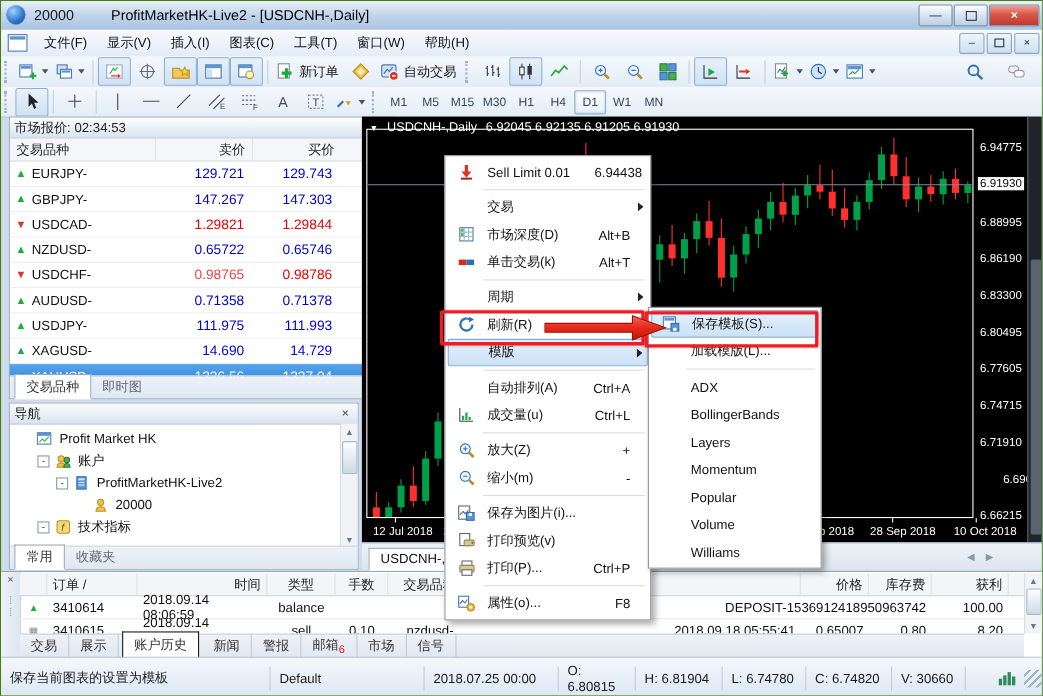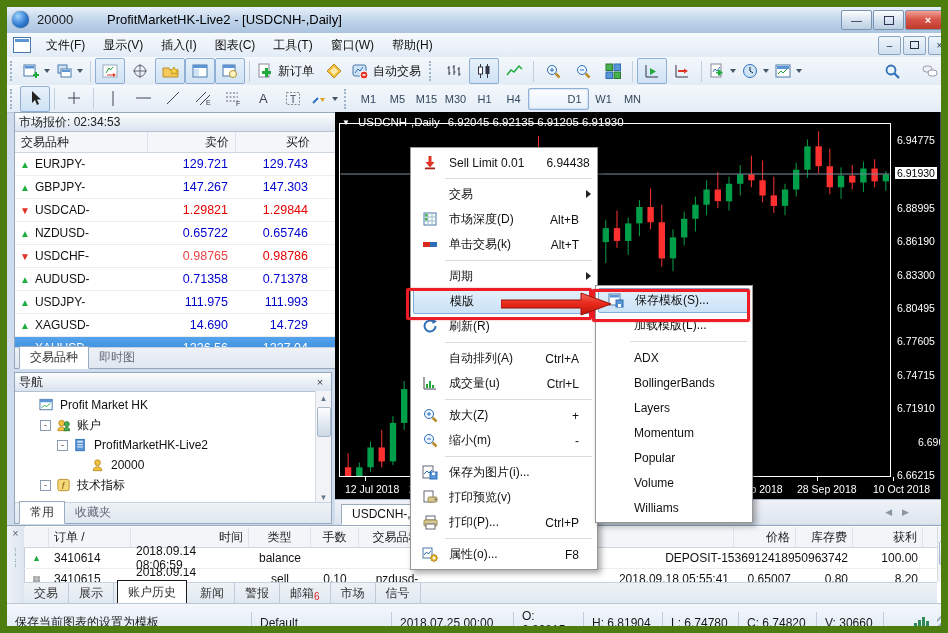--- a/index.html
+++ b/index.html
@@ -1,18 +1,18 @@
 <!DOCTYPE html>
 <html><head>
 <meta charset="utf-8">
 <style>
   html,body{margin:0;padding:0;background:#9db5cc;}
   #root{position:relative;width:948px;height:633px;font-family:"Liberation Sans",sans-serif;
         font-size:12px;color:#111;background:#cfdced;overflow:hidden;
-        border:7px solid #4d7c0f;box-sizing:border-box;}
+        border:1px solid #4d7c0f;box-sizing:border-box;}
   .abs{position:absolute;}
   
   .titlebar{left:0;top:0;width:948px;height:26px;
     background:linear-gradient(#e8f1fb,#c4d7ec 45%,#aac4e0);border-bottom:1px solid #8ba6c4;}
   .app-logo{left:5px;top:4px;width:17px;height:17px;border-radius:50%;
     background:radial-gradient(circle at 35% 30%,#9fd4ff,#2f7ad0 55%,#134d90);box-shadow:0 0 1px #123;}
   .tb-acct{left:30px;top:5px;font-size:13px;color:#1a1a1a;filter:blur(.4px);}
   .tb-title{left:100px;top:5px;font-size:13px;color:#000;}
   .winbtns{right:4px;top:3px;display:flex;gap:1px;}
   .wbtn{width:29px;height:18px;border:1px solid #7b93ad;border-radius:2px;
@@ -36,21 +36,21 @@
     border-bottom:1px solid #b9c7d6;display:flex;align-items:center;}
   .grip{width:5px;height:20px;margin:0 3px;border-left:2px dotted #9fb4c9;}
   .vsep{width:1px;height:21px;background:#c2d0de;margin:0 4px;}
   .tbtn{height:24px;min-width:24px;display:flex;align-items:center;justify-content:center;
     padding:0 2px;border:1px solid transparent;border-radius:2px;gap:2px;}
   .tbtn.pressed{border-color:#8fb0d4;background:linear-gradient(#e7f1fb,#cfe2f4);}
   .tbtn .lbl{font-size:12px;color:#111;padding:0 2px;}
   .dd{width:0;height:0;border-left:3px solid transparent;border-right:3px solid transparent;border-top:4px solid #456;margin-left:2px;}
   .tfbtn{width:27px;height:20px;display:flex;align-items:center;justify-content:center;
     font-size:11px;color:#33475c;border:1px solid transparent;border-radius:2px;}
-  .tfbtn.active{border-color:#8fb0d4;background:linear-gradient(#fcfdfe,#e8f1fa);box-shadow:inset 0 0 2px #9cb8d4;padding-left:32px;}
+  .tfbtn.active{border-color:#8fb0d4;background:linear-gradient(#fcfdfe,#e8f1fa);box-shadow:inset 0 0 2px #9cb8d4;}
   
   .panel{background:#fff;border:1px solid #94a7bd;box-sizing:border-box;}
   .phead{height:18px;background:linear-gradient(#fcfdfe,#d9e3ef);border-bottom:1px solid #b4c2d4;
     display:flex;align-items:center;padding:0 4px;font-size:12px;color:#222;}
   .phead .x{margin-left:auto;color:#445;font-size:11px;width:14px;text-align:center;}
   .mw-hrow{display:flex;height:20px;border-bottom:1px solid #cdd5df;background:#f4f6f9;align-items:center;}
   .mw-hcell{padding:0 6px;box-sizing:border-box;color:#222;border-right:1px solid #dde3ea;height:20px;display:flex;align-items:center;}
   .mw-row{display:flex;height:22px;align-items:center;border-bottom:1px solid #ededf1;background:#fff;}
   .mw-row.sel{background:linear-gradient(#55a4ec,#2e7fd4);color:#fff;}
   .mw-sym{display:flex;align-items:center;gap:5px;padding-left:5px;box-sizing:border-box;}
@@ -902,33 +902,33 @@
         </span>
         <span class="pm-lbl">单击交易(k)</span>
         <span class="pm-sc">Alt+T</span>
       </div>
       <div class="pm-sep"></div>
       <div class="pm-item">
         <span class="pm-ico"></span>
         <span class="pm-lbl">周期</span>
         <span class="pm-arrow"></span>
       </div>
+      <div class="pm-item">
+        <span class="pm-ico">
+          <svg width="17" height="17" viewBox="0 0 17 17">
+            <path d="M13.5 8a5.5 5.5 0 1 1-2-4.2" stroke="#2d6fb8" stroke-width="2" fill="none"></path>
+            <polygon points="10.5,1 15,3.5 10.5,6" fill="#2d6fb8"></polygon>
+          </svg>
+        </span>
+        <span class="pm-lbl">刷新(R)</span>
+      </div>
       <div class="pm-item hl">
         <span class="pm-ico"></span>
         <span class="pm-lbl">模版</span>
         <span class="pm-arrow"></span>
-      </div>
-      <div class="pm-item">
-        <span class="pm-ico">
-          <svg width="17" height="17" viewBox="0 0 17 17">
-            <path d="M13.5 8a5.5 5.5 0 1 1-2-4.2" stroke="#2d6fb8" stroke-width="2" fill="none"></path>
-            <polygon points="10.5,1 15,3.5 10.5,6" fill="#2d6fb8"></polygon>
-          </svg>
-        </span>
-        <span class="pm-lbl">刷新(R)</span>
       </div>
       <div class="pm-sep"></div>
       <div class="pm-item">
         <span class="pm-ico"></span>
         <span class="pm-lbl">自动排列(A)</span>
         <span class="pm-sc">Ctrl+A</span>
       </div>
       <div class="pm-item">
         <span class="pm-ico">
           <svg width="17" height="17" viewBox="0 0 17 17">

